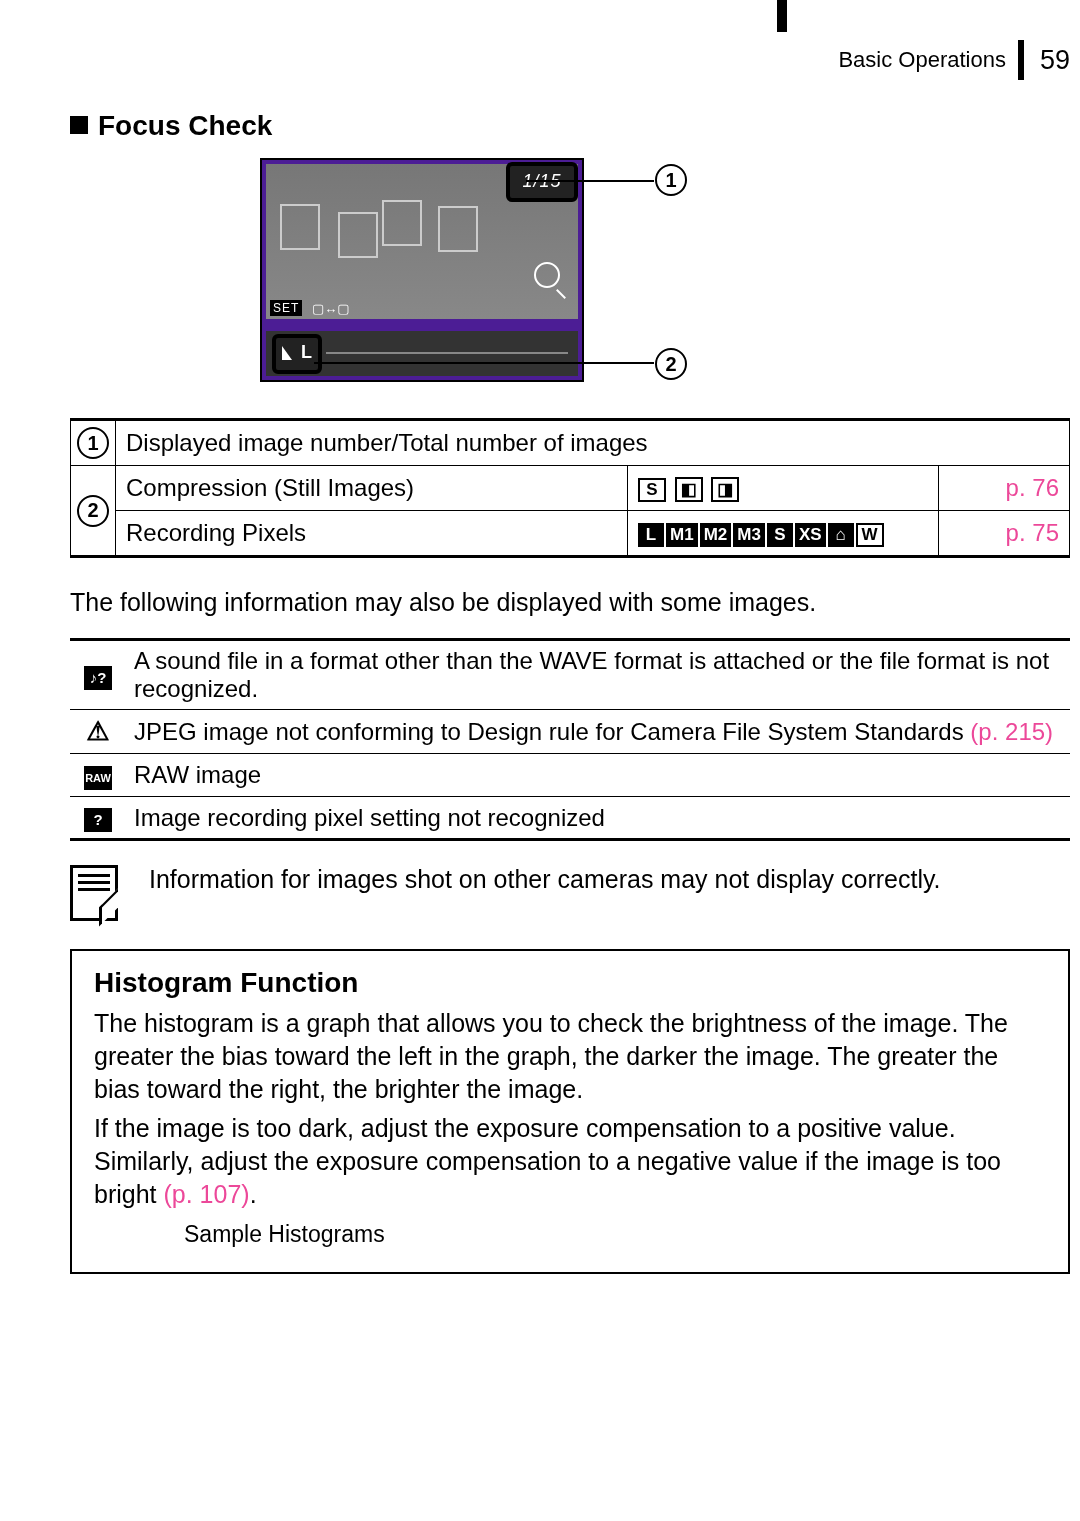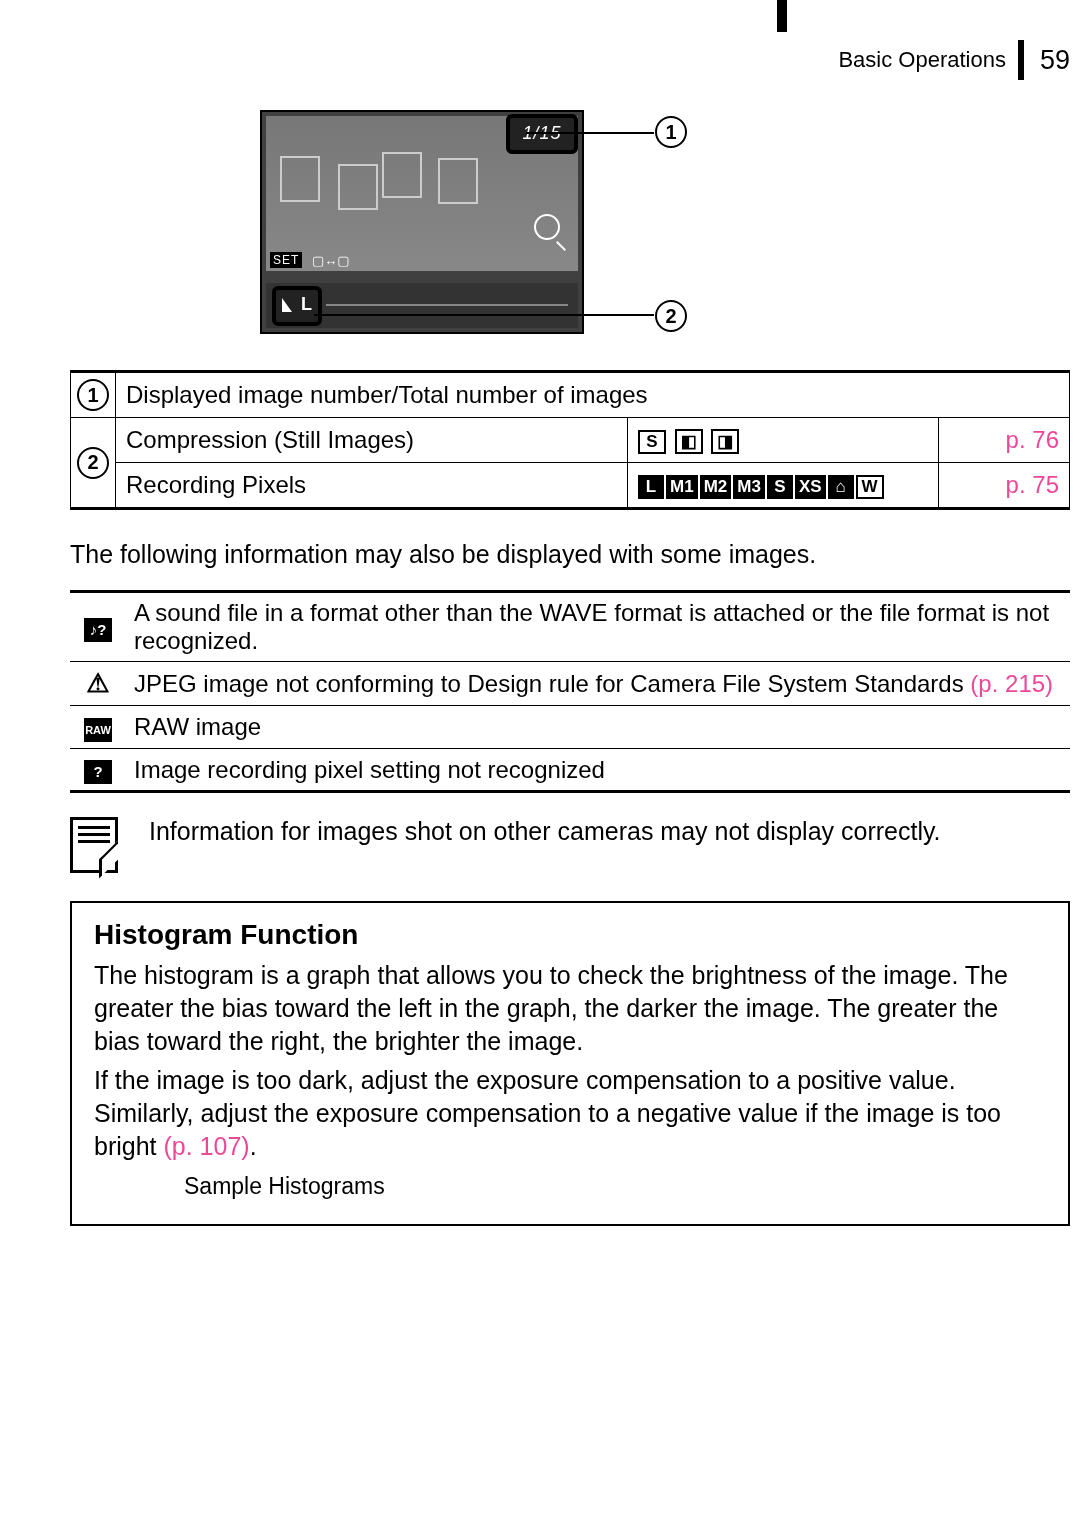--- a/index.html
+++ b/index.html
@@ -62,21 +62,21 @@
     width: 620px;
     margin: 0 auto 20px auto;
     height: 240px;
   }
   .lcd {
     position: absolute;
     left: 0;
     top: 0;
     width: 320px;
     height: 220px;
-    background: #404040;
+    background: #4c1d95;
     border: 2px solid #000;
   }
   .lcd .top-strip {
     position: absolute;
     left:4px; right:4px; top:4px;
     height: 155px;
     background: linear-gradient(#777,#888);
     overflow: hidden;
   }
   .lcd .counter-box {
@@ -386,20 +386,23 @@
 
 <div class="page">
   <div class="page-top-bar"></div>
 
   <div class="header">
     <span class="section-name">Basic Operations</span>
     <span class="divider"></span>
     <span class="page-num">59</span>
   </div>
 
+  <div class="h-focus">
+    <span class="square"></span><span>Focus Check</span>
+  </div>
 
   <div class="lcd-area">
     <div class="lcd">
       <div class="top-strip">
         <div class="face-box" style="left:14px;top:40px"></div>
         <div class="face-box" style="left:72px;top:48px"></div>
         <div class="face-box" style="left:116px;top:36px"></div>
         <div class="face-box" style="left:172px;top:42px"></div>
         <div class="magnifier"></div>
       </div>

